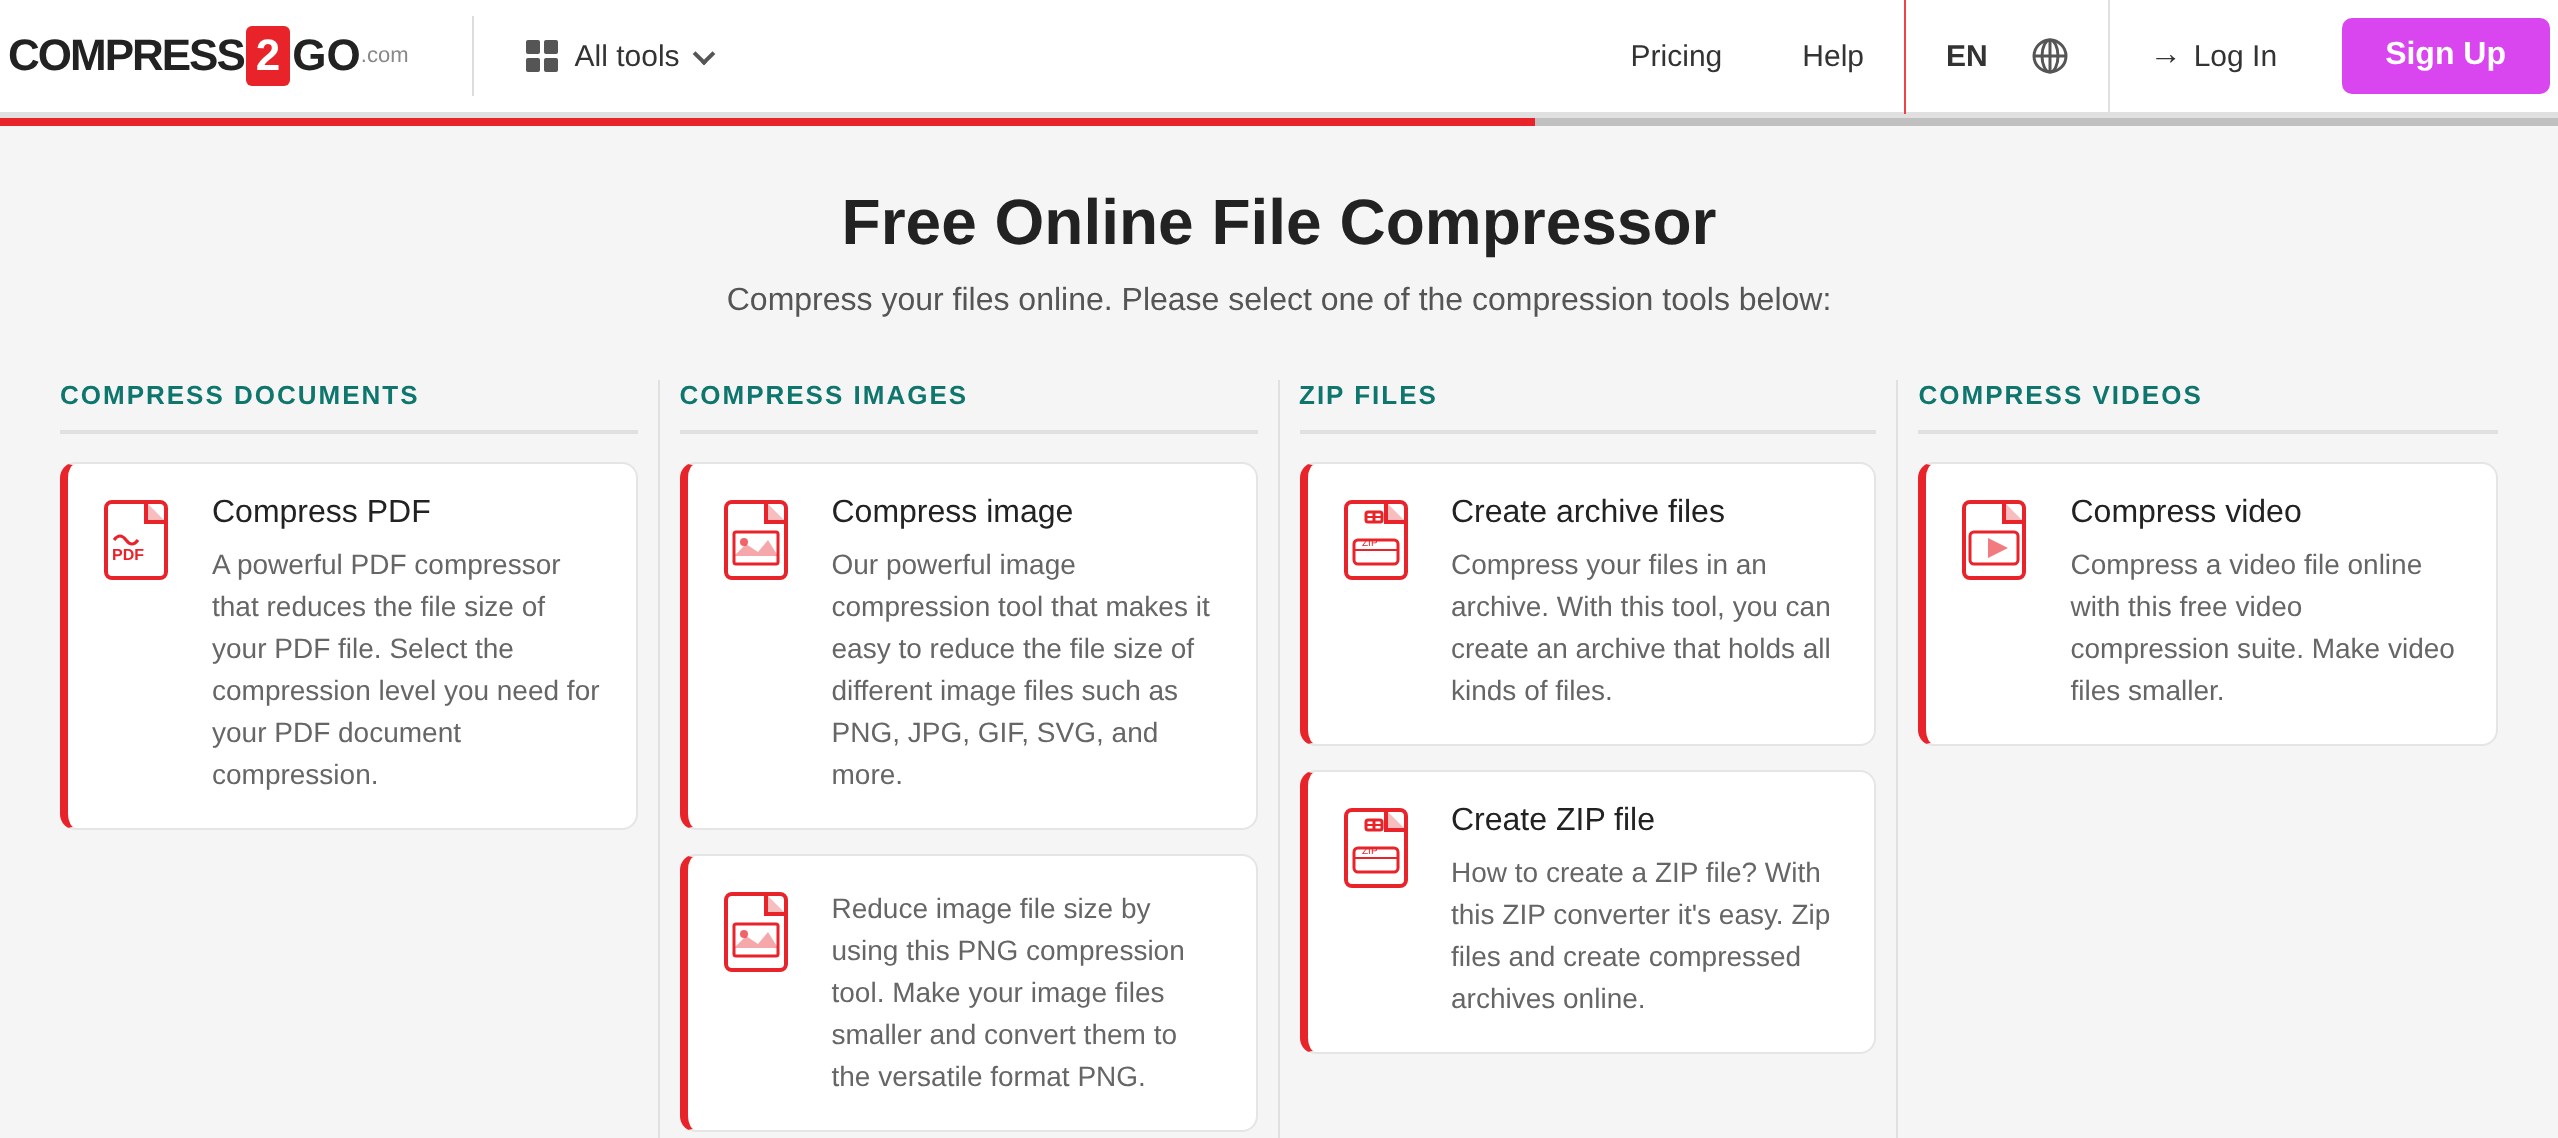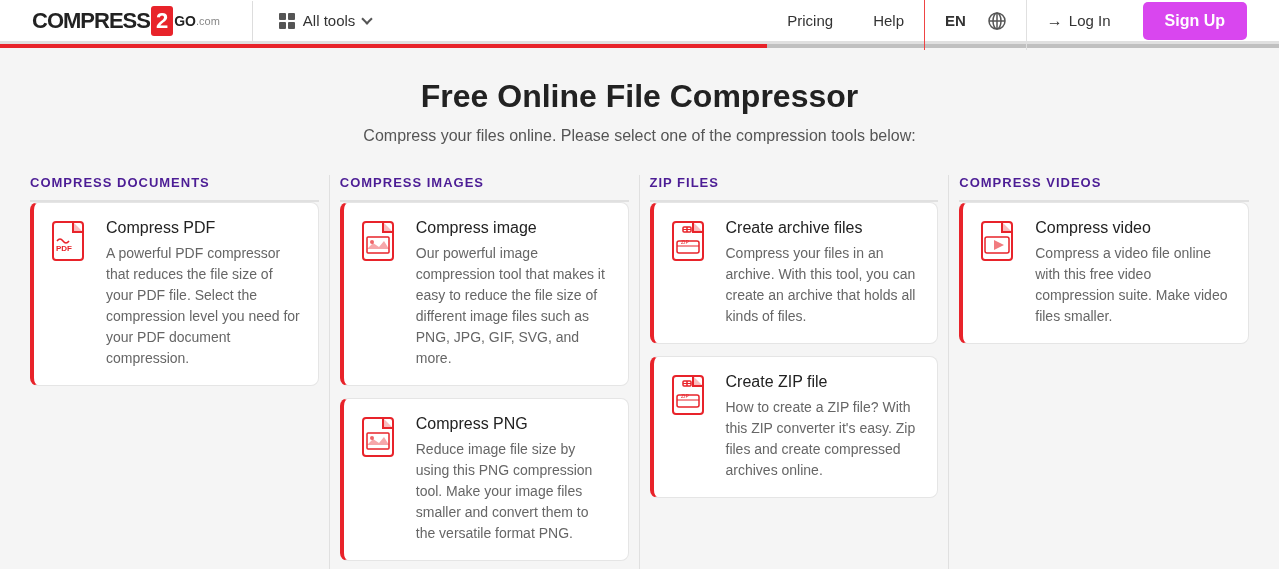--- a/index.html
+++ b/index.html
@@ -4,22 +4,22 @@
   <style>
     * { box-sizing: border-box; margin: 0; padding: 0; }
     body { font-family: Arial, sans-serif; background: #f5f5f5; color: #333; }
 
     
     .header {
       background: #fff;
       display: flex;
       align-items: center;
       border-bottom: 3px solid #e0e0e0;
-      height: 44px;
-      padding: 0 32px;
+      height: 59px;
+      padding: 0 4px;
       gap: 0;
     }
     .logo {
       display: flex;
       align-items: center;
       gap: 0;
       margin-right: 16px;
       text-decoration: none;
     }
     .logo-text {
@@ -31,21 +31,21 @@
     .logo-box {
       background: #e8232a;
       color: #fff;
       font-size: 22px;
       font-weight: 900;
       padding: 2px 5px;
       border-radius: 3px;
       margin: 0 1px;
     }
     .logo-go {
-      font-size: 14px;
+      font-size: 22px;
       font-weight: 900;
       color: #222;
     }
     .logo-com {
       font-size: 11px;
       color: #888;
       vertical-align: super;
     }
     .header-divider {
       width: 1px;
@@ -171,22 +171,23 @@
       gap: 0;
     }
     .column {
       padding: 0 10px;
       border-right: 1px solid #e0e0e0;
     }
     .column:last-child { border-right: none; }
     .column-header {
       font-size: 13px;
       font-weight: 800;
-      color: #4c1d95;
+      color: #0f766e;
       letter-spacing: 1px;
+      margin-bottom: 14px;
       padding-bottom: 10px;
       border-bottom: 2px solid #e0e0e0;
     }
 
     
     .card {
       background: #fff;
       border-radius: 8px;
       border: 1px solid #e5e5e5;
       padding: 16px;
@@ -314,21 +315,20 @@
           <svg viewBox="0 0 38 46" fill="none">
             <rect x="1" y="1" width="30" height="38" rx="3" fill="#fff" stroke="#e8232a" stroke-width="2"></rect>
             <path d="M21 1 L31 11 L21 11 Z" fill="#e8232a" opacity="0.3"></path>
             <path d="M21 1 L21 11 L31 11" fill="none" stroke="#e8232a" stroke-width="2"></path>
             <rect x="5" y="16" width="22" height="16" rx="1" fill="none" stroke="#e8232a" stroke-width="1.5"></rect>
             <circle cx="10" cy="21" r="2" fill="#e8232a" opacity="0.7"></circle>
             <path d="M5 28 L11 22 L17 26 L22 20 L27 28 Z" fill="#e8232a" opacity="0.4"></path>
           </svg>
         </div>
         <div class="card-content">
-          <div class="card-title">Compress PNG</div>
           <div class="card-desc">Reduce image file size by using this PNG compression tool. Make your image files smaller and convert them to the versatile format PNG.</div>
         </div>
       </div>
     </div>
 
     <div class="column">
       <div class="column-header">ZIP FILES</div>
       <div class="card">
         <div class="card-icon">
           <svg viewBox="0 0 38 46" fill="none">

